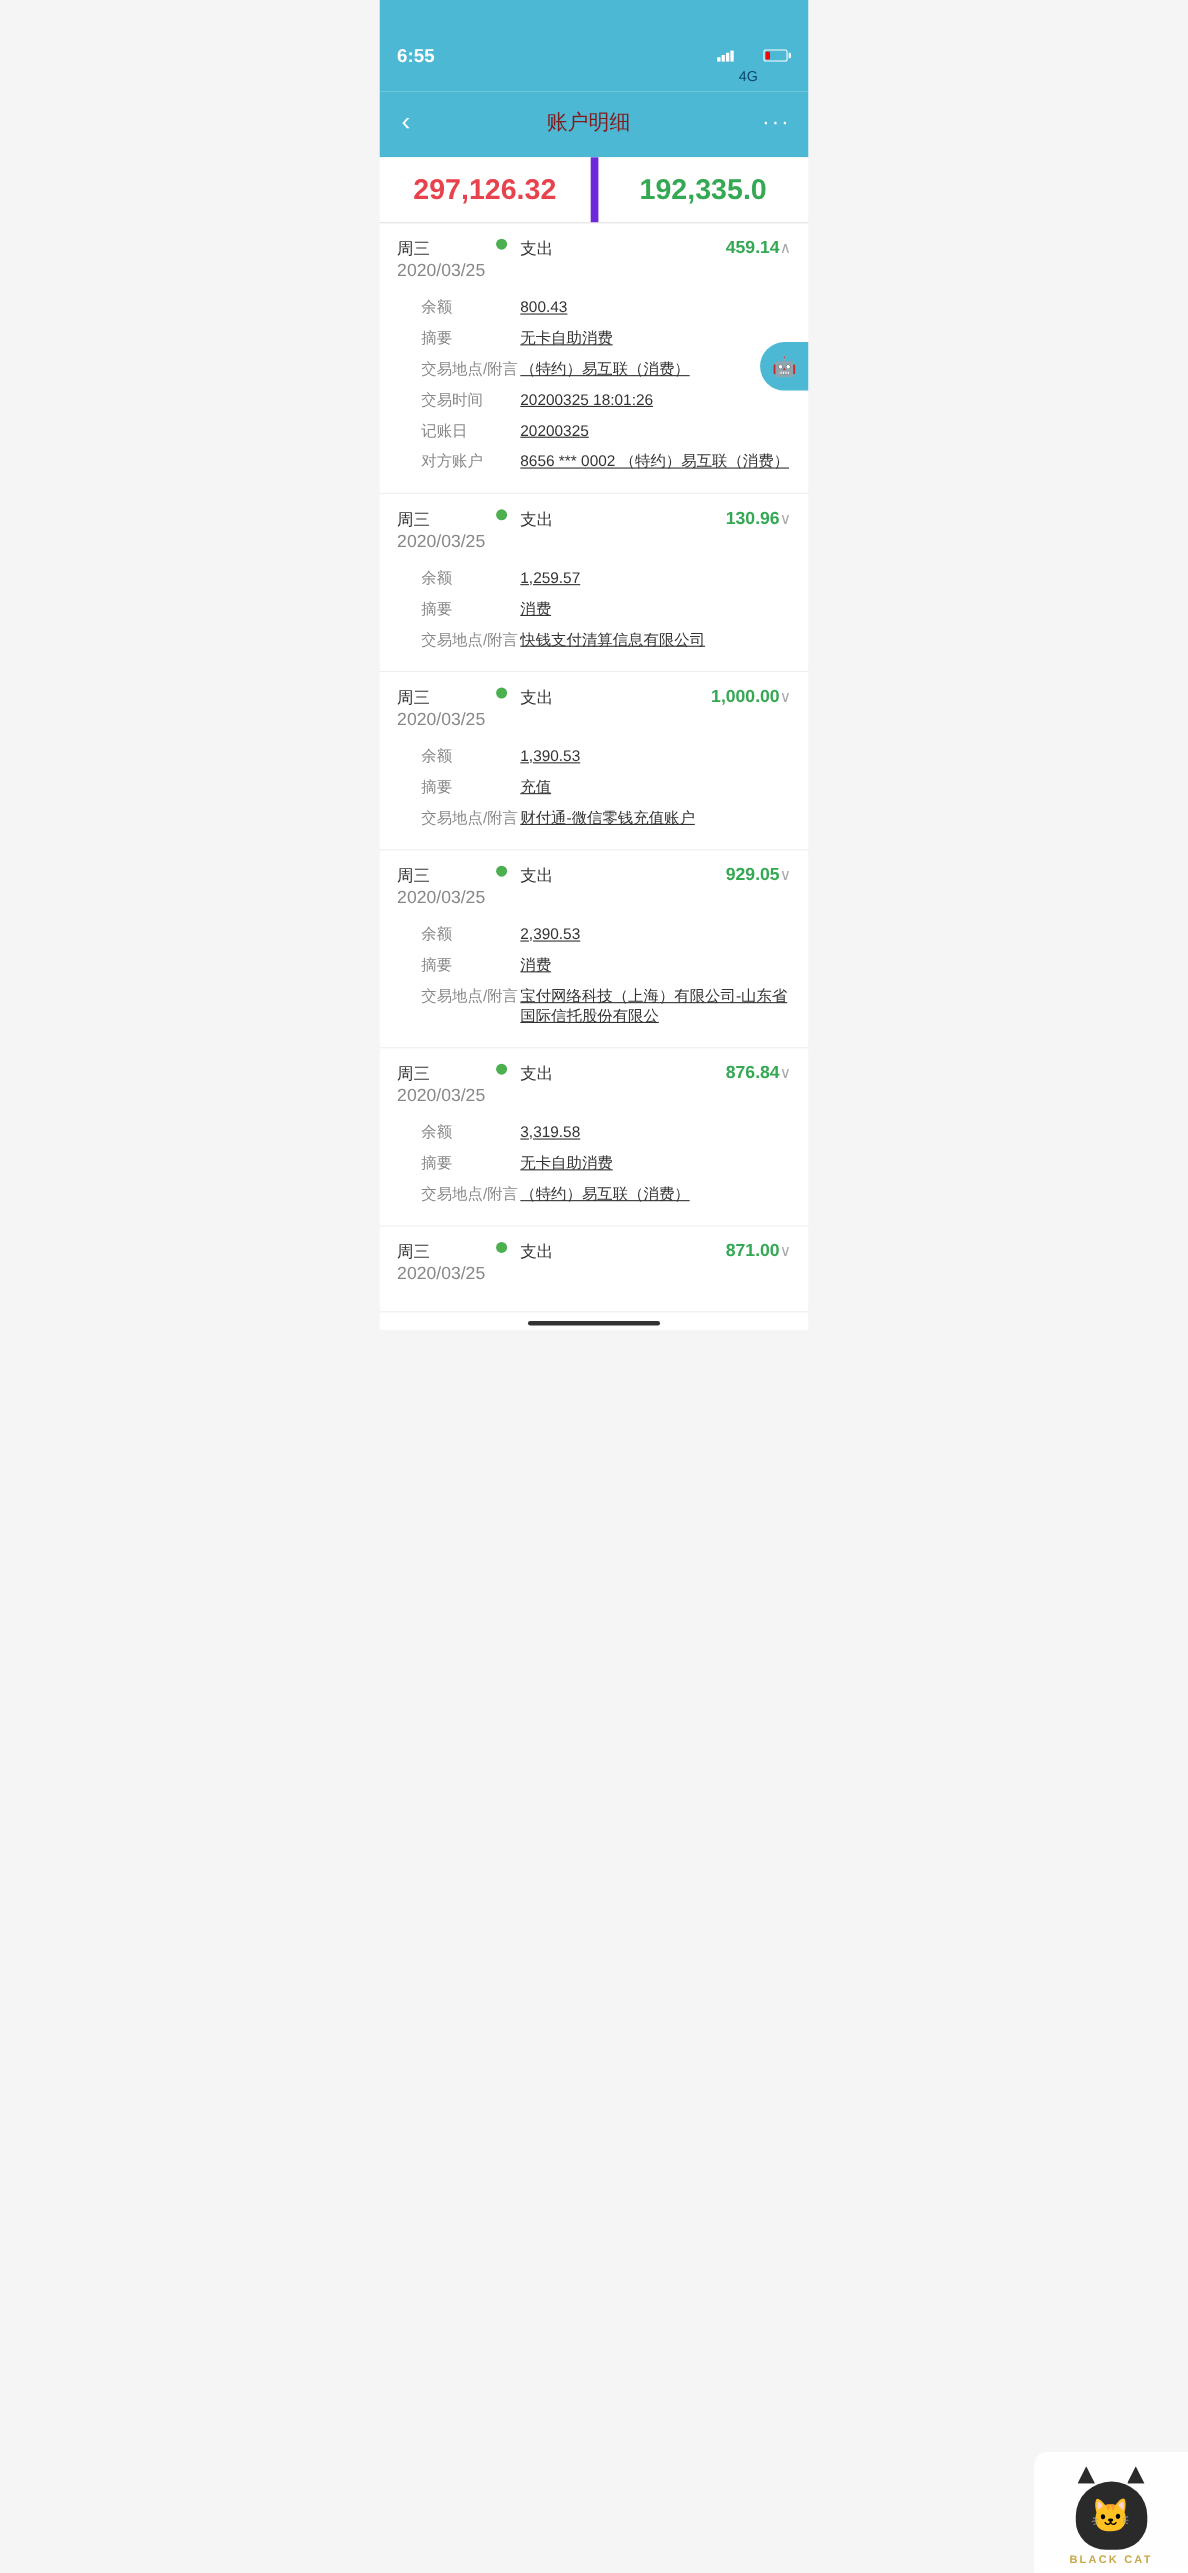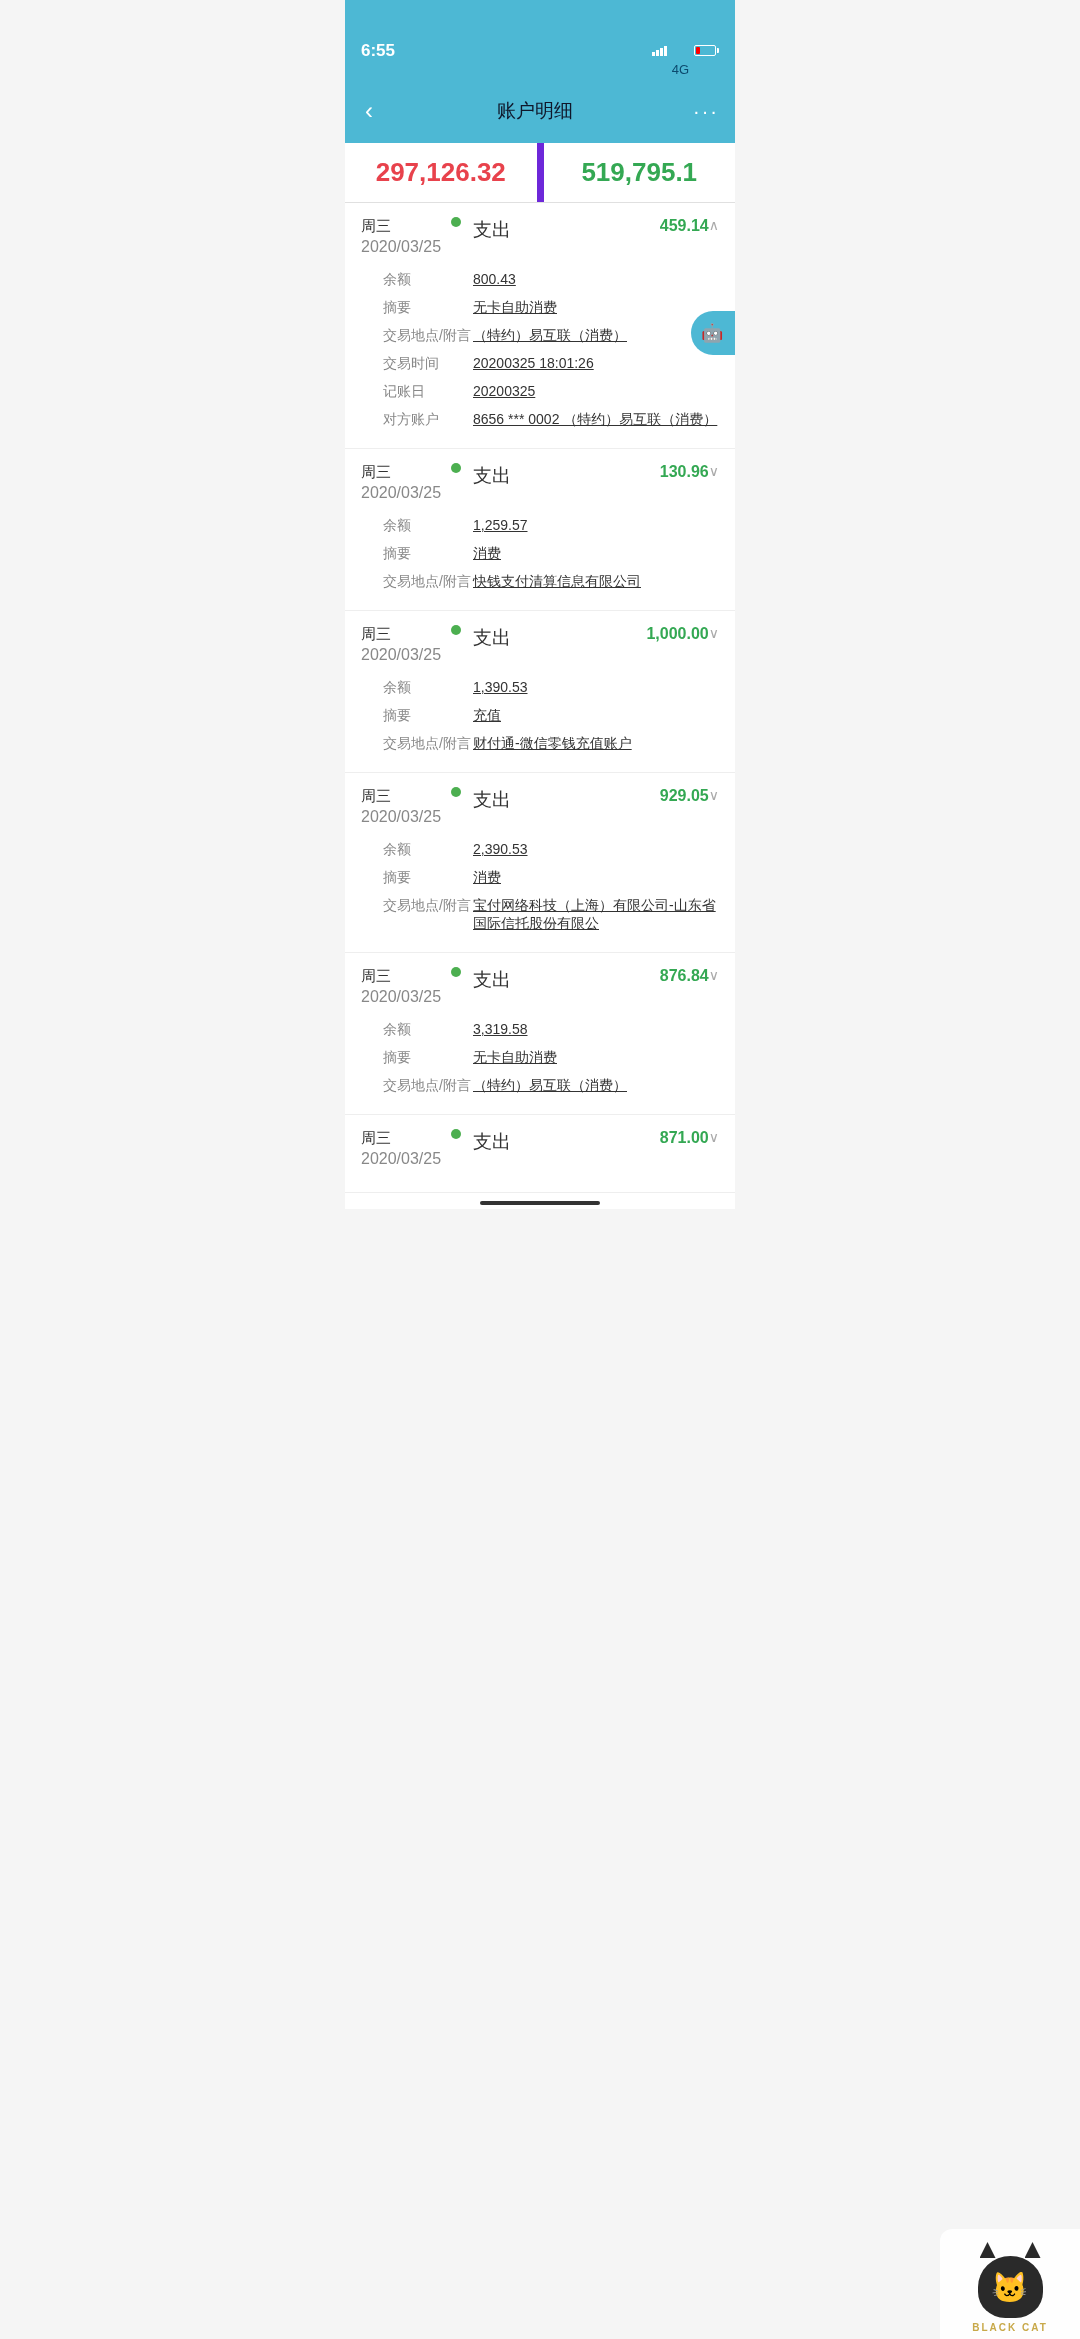--- a/index.html
+++ b/index.html
@@ -77,21 +77,21 @@
       justify-content: space-between;
       padding: 10px 16px 14px;
     }
     .header-back {
       color: white;
       font-size: 24px;
       cursor: pointer;
       padding: 4px;
     }
     .header-title {
-      color: #0f172a;
+      color: #7f1d1d;
       font-size: 19px;
       font-weight: 500;
     }
     .header-more {
       color: white;
       font-size: 20px;
       letter-spacing: 2px;
       cursor: pointer;
     }
 
@@ -167,21 +167,21 @@
     }
     .tx-dot {
       width: 10px;
       height: 10px;
       border-radius: 50%;
       background: #4caf50;
       margin-right: 12px;
       flex-shrink: 0;
     }
     .tx-type {
-      font-size: 19px;
+      font-size: 15px;
       color: #333;
       flex: 1;
       font-family: Liberation Serif, serif;
     }
     .tx-amount-green {
       color: #34a853;
       font-size: 16px;
       font-weight: 600;
     }
     .tx-chevron {
@@ -236,21 +236,21 @@
   <span class="header-back">‹</span>
   <span class="header-title">账户明细</span>
   <span class="header-more">···</span>
 </div>
 
 <div class="balance-row" style="position:relative;">
   <div class="balance-item">
     <span class="balance-amount-red">297,126.32</span>
   </div>
   <div class="balance-item">
-    <span class="balance-amount-green">519,795.1</span>
+    <span class="balance-amount-green">192,335.0</span>
   </div>
   <div class="robot-btn">
     <span class="robot-icon">🤖</span>
   </div>
 </div>
 
 <div class="transaction-list" id="tx-list">
 <div class="transaction-item">
     <div class="tx-header">
       <div class="tx-date-col">

